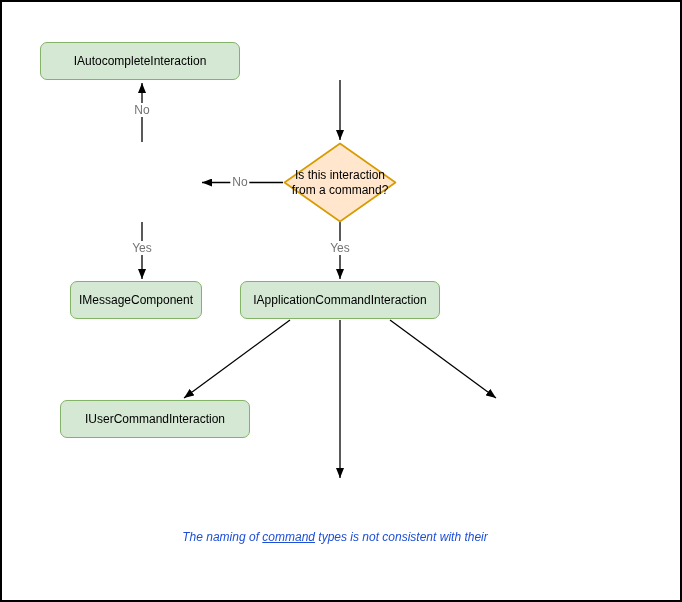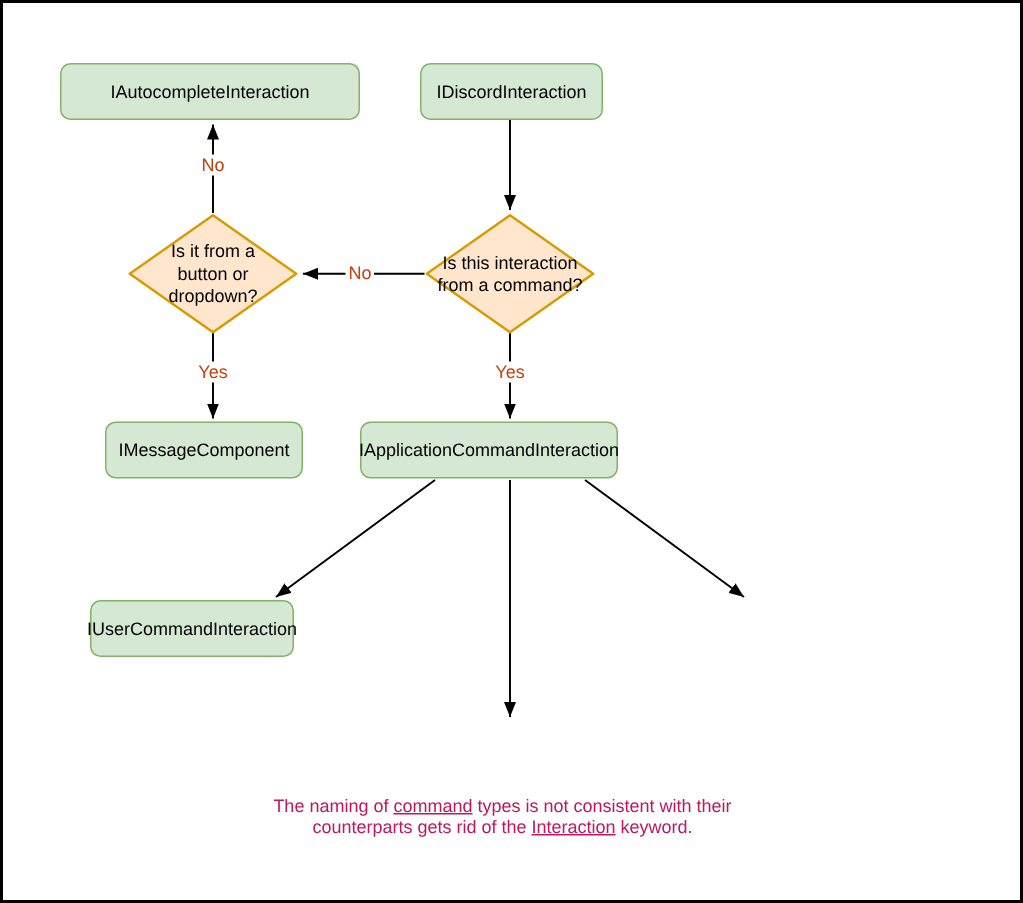--- a/index.html
+++ b/index.html
@@ -54,32 +54,33 @@
     line-height: 15px;
     color: #000000;
   }
   .decision.left .decision-label { width: 92px; }
   .edge-label {
     position: absolute;
     transform: translate(-50%, -50%);
     background: #ffffff;
     padding: 0 2px;
     font-size: 12px;
-    color: #c2410c;
+    color: #737373;
     white-space: nowrap;
   }
   .note {
     position: absolute;
     left: 160px;
     top: 530px;
     width: 350px;
     text-align: center;
     font-size: 12px;
     line-height: 14px;
-    color: #be185d;
+    color: #1d4ed8;
+    font-style: italic;
   }
   .note .line { white-space: nowrap; }
   .note .u { text-decoration: underline; }
   .note .b { font-weight: bold; }
 </style>
 </head>
 <body>
 
 <div class="canvas">
 
@@ -98,58 +99,48 @@
       <path d="M290,320 L184,398" marker-end="url(#ah)"></path>
       <path d="M340,320 L340,478" marker-end="url(#ah)"></path>
       <path d="M390,320 L496,398" marker-end="url(#ah)"></path>
     </g>
   </svg>
 
   <div class="node" style="left:40px; top:42px; width:200px; height:38px">
     <span>IAutocompleteInteraction</span>
   </div>
 
-  <div class="node" style="left:280px; top:42px; width:122px; height:38px">
-    <span>IDiscordInteraction</span>
-  </div>
 
   <div class="node" style="left:70px; top:281px; width:132px; height:38px">
     <span>IMessageComponent</span>
   </div>
 
-  <div class="node" style="left:240px; top:281px; width:172px; height:38px">
+  <div class="node" style="left:240px; top:281px; width:200px; height:38px">
     <span>IApplicationCommandInteraction</span>
   </div>
 
-  <div class="node" style="left:60px; top:400px; width:136px; height:38px">
+  <div class="node" style="left:60px; top:400px; width:190px; height:38px">
     <span>IUserCommandInteraction</span>
   </div>
 
 
 
-  <div class="decision left" style="left:85px; top:142px; width:114px; height:81px">
-    <svg viewBox="0 0 114 81">
-      <polygon points="57,1.5 112.5,40.5 57,79.5 1.5,40.5" fill="#ffe6cc" stroke="#d79b00" stroke-width="1.6" stroke-linejoin="round"></polygon>
-    </svg>
-    <div class="decision-label">Is it from a button or dropdown?</div>
-  </div>
 
   <div class="decision" style="left:283px; top:142px; width:114px; height:81px">
     <svg viewBox="0 0 114 81">
       <polygon points="57,1.5 112.5,40.5 57,79.5 1.5,40.5" fill="#ffe6cc" stroke="#d79b00" stroke-width="1.6" stroke-linejoin="round"></polygon>
     </svg>
     <div class="decision-label">Is this interaction from a command?</div>
   </div>
 
   <span class="edge-label" style="left:142px; top:110px">No</span>
 
   <span class="edge-label" style="left:240px; top:182px">No</span>
 
   <span class="edge-label" style="left:142px; top:248px">Yes</span>
 
   <span class="edge-label" style="left:340px; top:248px">Yes</span>
 
   <div class="note">
     <div class="line"><span>The naming of </span><span class="u">command</span><span> types is not consistent with their</span></div>
-    <div class="line"><span>counterparts gets rid of the </span><span class="u">Interaction</span><span> keyword.</span></div>
   </div>
 
 </div>
 
 </body></html>

